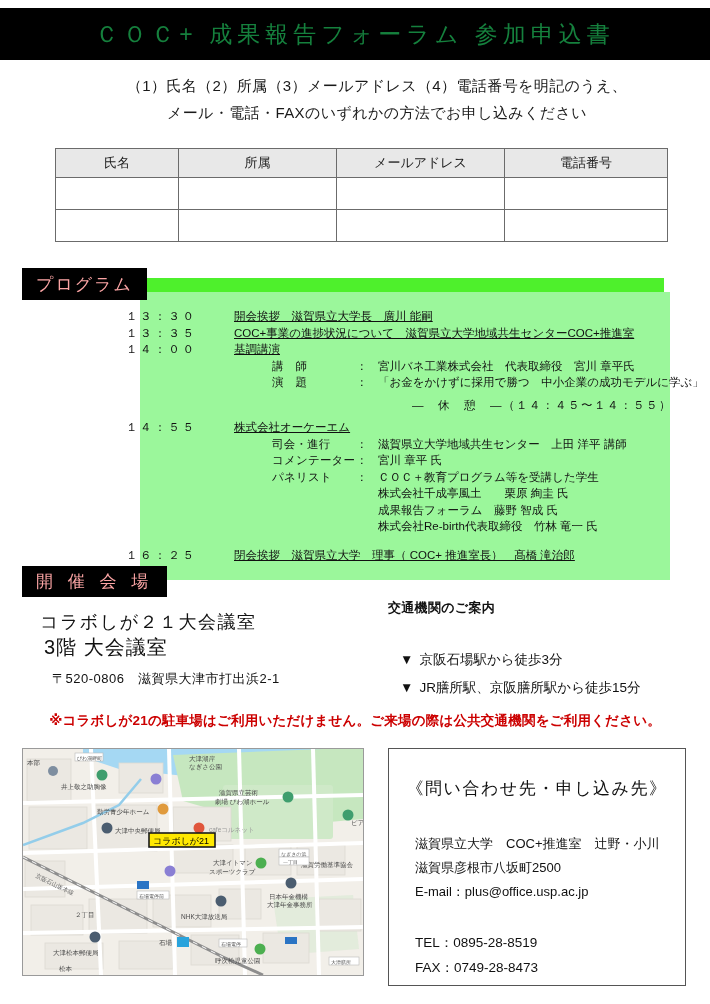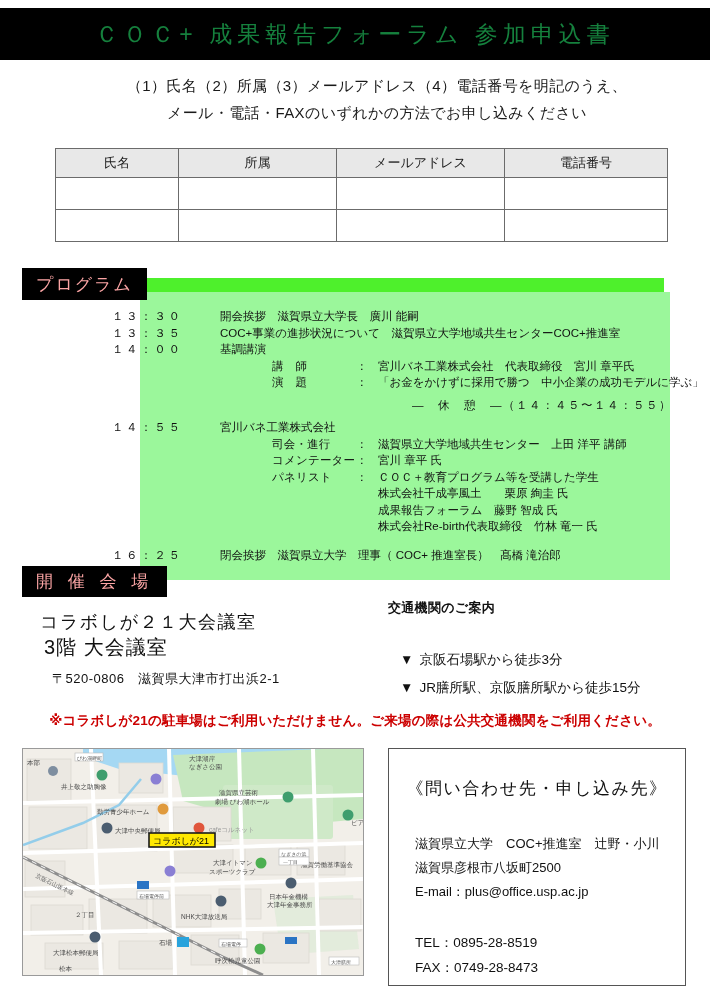--- a/index.html
+++ b/index.html
@@ -126,27 +126,28 @@
     top: 308px;
     width: 560px;
     font-size: 11.5px;
     line-height: 16.5px;
     color: #111111;
   }
   .prog-row {
     display: flex;
     align-items: flex-start;
     white-space: nowrap;
+    margin-left: 14px;
   }
   .prog-time {
     width: 108px;
     flex: 0 0 108px;
     letter-spacing: 2.6px;
   }
-  .prog-desc { flex: 1 1 auto; }
+  .prog-desc { flex: 1 1 auto; text-decoration: underline; }
   .prog-sub {
     display: flex;
     white-space: nowrap;
     padding-left: 160px;
   }
   .sub-label {
     width: 84px;
     flex: 0 0 84px;
     letter-spacing: 0.2px;
   }
@@ -341,21 +342,21 @@
   <div class="prog-sub">
     <span class="sub-label">演　題</span>
     <span class="sub-colon">：</span>
     <span class="sub-value">「お金をかけずに採用で勝つ　中小企業の成功モデルに学ぶ」</span>
   </div>
 
   <div class="prog-break">―　休　憩　―（１４：４５〜１４：５５）</div>
 
   <div class="prog-row">
     <span class="prog-time">１４：５５</span>
-    <span class="prog-desc">宮川バネ工業株式会社</span>
+    <span class="prog-desc">株式会社オーケーエム</span>
   </div>
 
   <div class="prog-sub">
     <span class="sub-label">司会・進行</span>
     <span class="sub-colon">：</span>
     <span class="sub-value">滋賀県立大学地域共生センター　上田 洋平 講師</span>
   </div>
 
   <div class="prog-sub">
     <span class="sub-label">コメンテーター</span>

